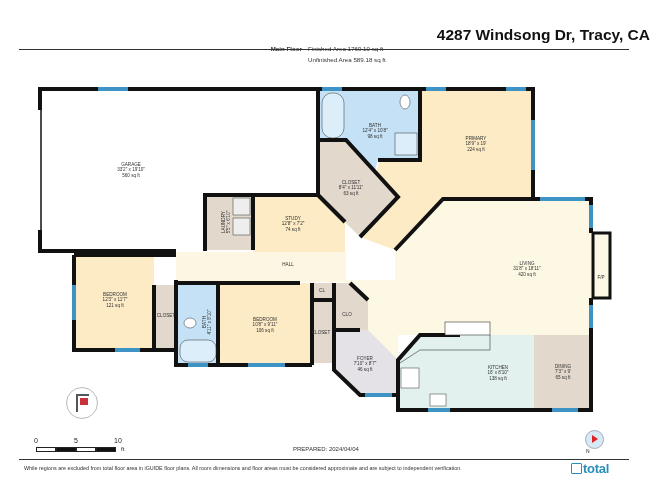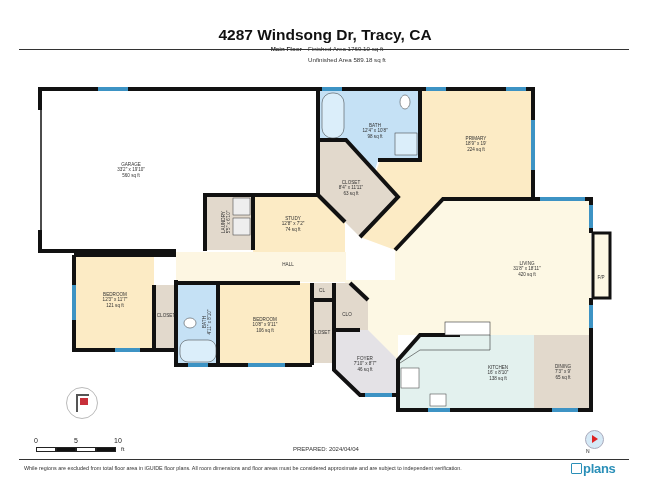--- a/index.html
+++ b/index.html
@@ -1,17 +1,17 @@
 <!DOCTYPE html>
 <html><head>
 <meta charset="utf-8">
 <style>
   html, body { margin:0; padding:0; background:#fff; }
   body { width:650px; height:502px; position:relative; overflow:hidden; font-family:"Liberation Sans", sans-serif; color:#222; }
-  .title { position:absolute; left:0; top:26px; width:650px; text-align:center; font-weight:bold; font-size:15.5px; color:#111; }
+  .title { position:absolute; left:0; top:26px; width:650px; text-align:right; font-weight:bold; font-size:15.5px; color:#111; }
   .rule { position:absolute; left:19px; width:610px; height:1px; background:#333; }
   .area-block { position:absolute; top:43px; left:230px; font-size:6.2px; line-height:11px; color:#333; }
   .area-block .lbl { display:inline-block; width:72px; text-align:right; font-weight:bold; padding-right:6px; }
   .area-block .row2 { padding-left:78px; }
   svg.plan { position:absolute; left:0; top:0; }
   .scale { position:absolute; left:34px; top:437px; width:120px; height:20px; }
   .scale .num { position:absolute; top:0; font-size:7px; }
   .scale .bar { position:absolute; top:10px; height:3px; border:1px solid #222; }
   .scale .unit { position:absolute; left:87px; top:9px; font-size:6px; }
   .prepared { position:absolute; left:293px; top:446px; font-size:6px; color:#333; }
@@ -235,13 +235,13 @@
 
 <div class="prepared">PREPARED: 2024/04/04</div>
 
 <div class="compass">
   <div class="needle"></div>
   <span class="n">N</span>
 </div>
 
 <div class="rule" style="top:459px;"></div>
 <div class="disclaimer">While regions are excluded from total floor area in iGUIDE floor plans. All room dimensions and floor areas must be considered approximate and are subject to independent verification.</div>
-<div class="logo"><span class="box"></span><span>plans</span></div>
+<div class="logo"><span class="box"></span><span>total</span></div>
 
 </body></html>

